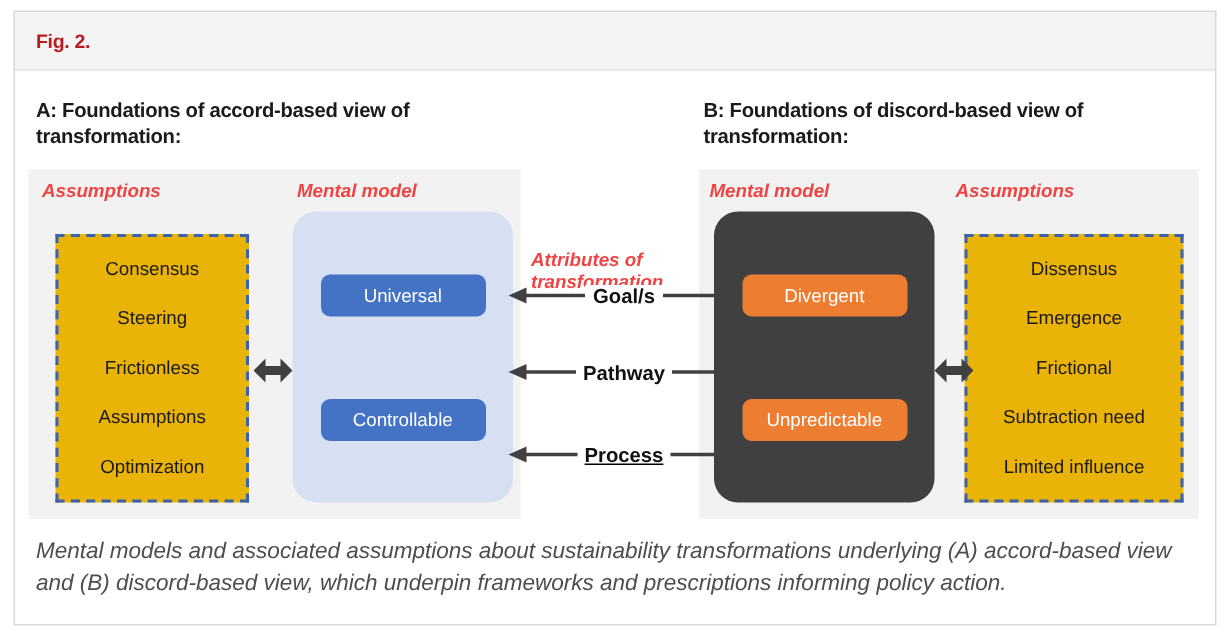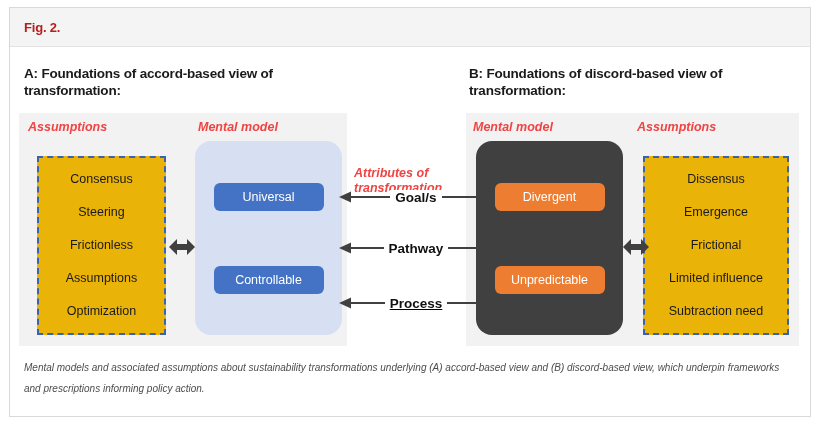--- a/index.html
+++ b/index.html
@@ -141,21 +141,21 @@
   
   .dbl-arrow { position: absolute; }
   #dbl-a { left: 159px; top: 226px; }
   #dbl-b { left: 613px; top: 226px; }
 
   
   #caption {
     position: absolute;
     left: 14px; top: 349px;
     width: 772px;
-    font-size: 10px;
+    font-size: 15px;
     font-style: italic;
     color: #4d4d4d;
     line-height: 21px;
   }
 </style>
 </head>
 <body>
 
 <div id="figure-card">
 
@@ -189,22 +189,22 @@
 
   <div class="mm-container" id="mm-b">
     <div class="mm-box orange">Divergent</div>
     <div class="mm-box orange">Unpredictable</div>
   </div>
 
   <div class="assump-box" id="assump-b">
     <div class="assump-item">Dissensus</div>
     <div class="assump-item">Emergence</div>
     <div class="assump-item">Frictional</div>
+    <div class="assump-item">Subtraction need</div>
     <div class="assump-item">Limited influence</div>
-    <div class="assump-item">Subtraction need</div>
   </div>
 
   <div class="attr-row" id="attr-row-0">
     <svg class="attr-arrow left" width="64" height="14" viewBox="0 0 64 14">
       <line x1="63" y1="7" x2="12" y2="7" stroke="#404040" stroke-width="2.2"></line>
       <polygon points="1,7 13,1.6 13,12.4" fill="#404040"></polygon>
     </svg>
     <span class="attr-label">Goal/s</span>
     <svg class="attr-arrow right" width="64" height="14" viewBox="0 0 64 14">
       <line x1="1" y1="7" x2="52" y2="7" stroke="#404040" stroke-width="2.2"></line>

